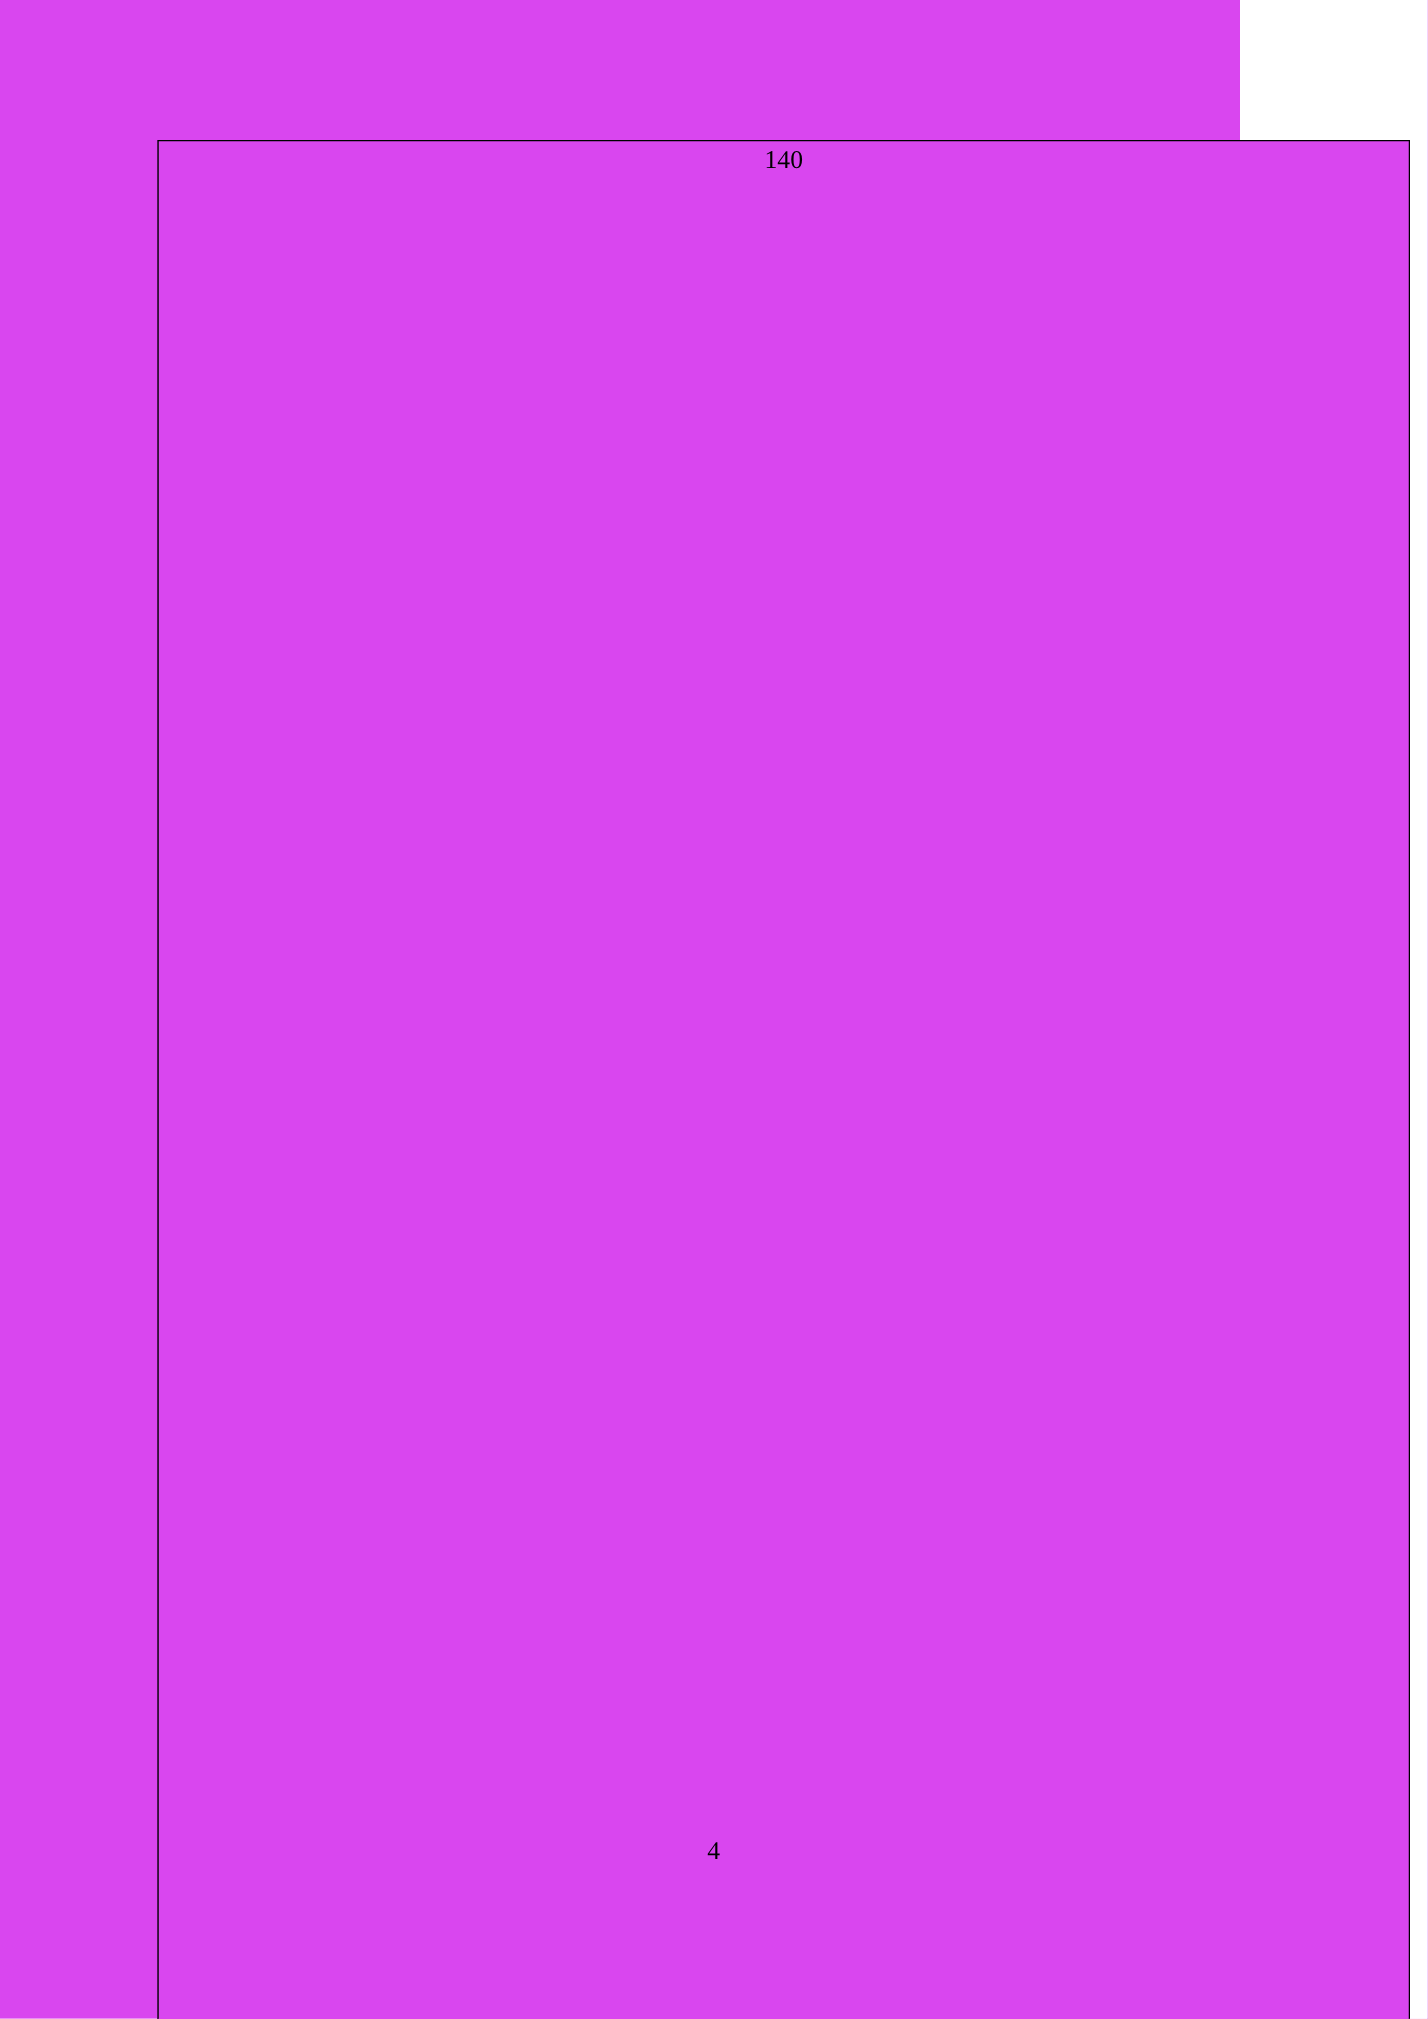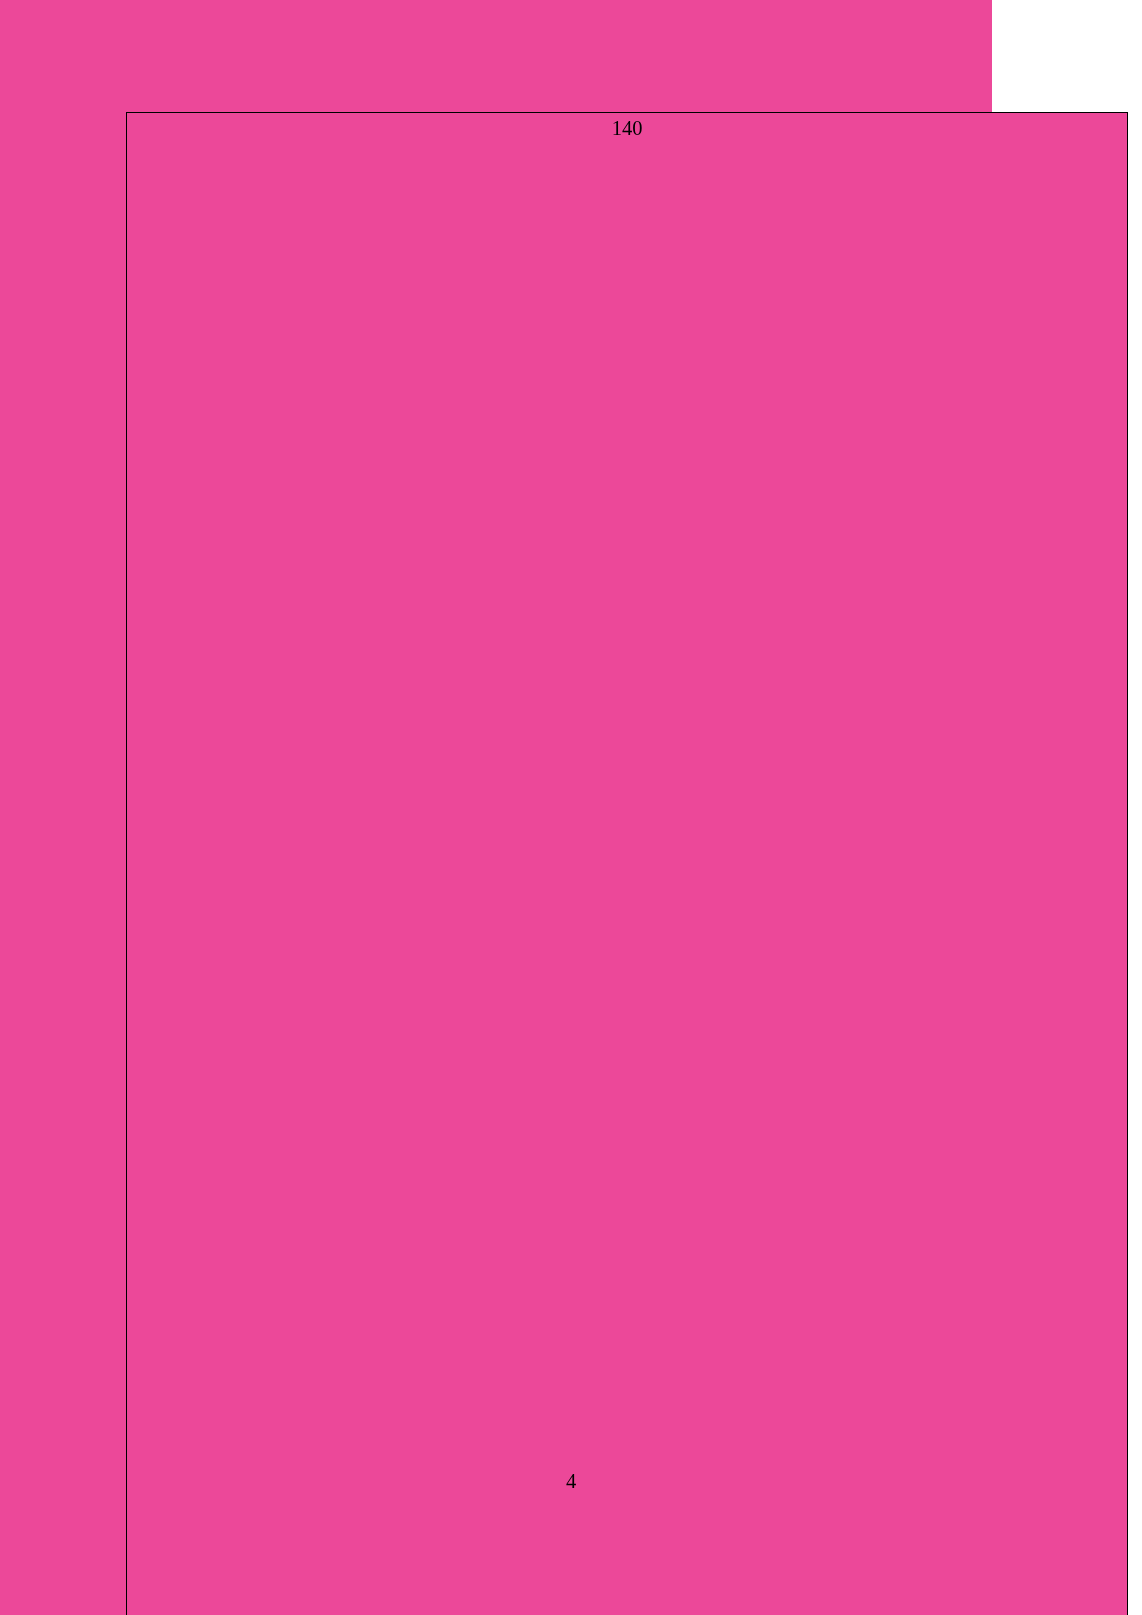--- a/index.html
+++ b/index.html
@@ -16,21 +16,21 @@
     color: #000000;
     overflow: hidden;
   }
 
   .page {
     position: absolute;
     left: 0;
     top: 0;
     width: 992px;
     height: 1615px;
-    background: #ec4899;
+    background: #d946ef;
   }
 
   .toc-wrap {
     position: absolute;
     left: 126px;
     top: 112px;
     width: 840px;
   }
 
   table.toc {

